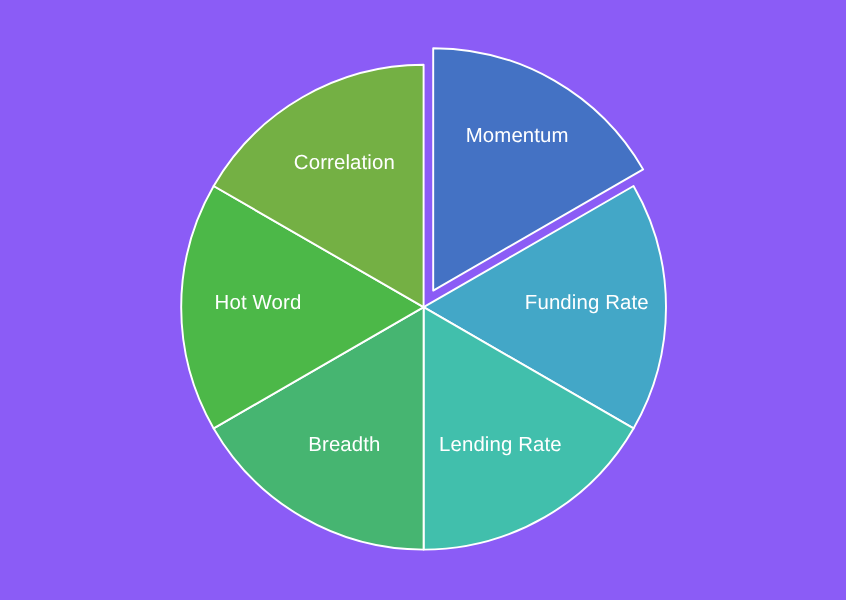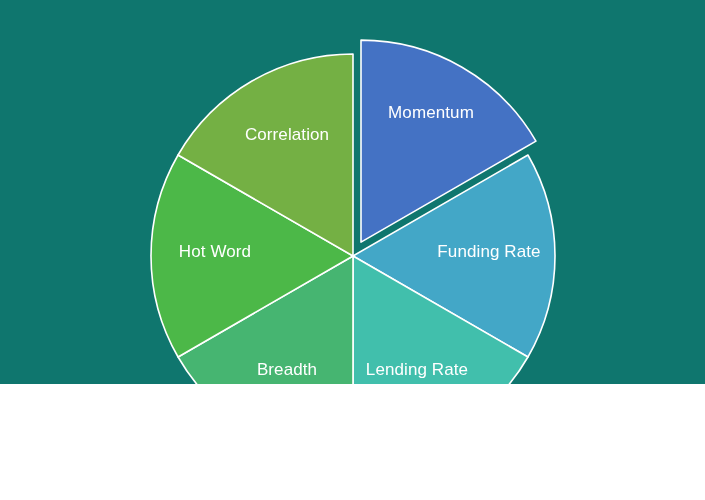--- a/index.html
+++ b/index.html
@@ -7,22 +7,22 @@
     margin: 0;
     padding: 0;
     background: #ffffff;
   }
   body {
     font-family: "Liberation Sans", sans-serif;
   }
   #chart-root {
     position: relative;
     width: 705px;
-    height: 384px;
-    background: #0f766e;
+    height: 500px;
+    background: #8b5cf6;
     overflow: hidden;
   }
   #pie-svg {
     display: block;
     width: 705px;
     height: 500px;
   }
   .slice-path {
     stroke: #ffffff;
     stroke-width: 1.6;

